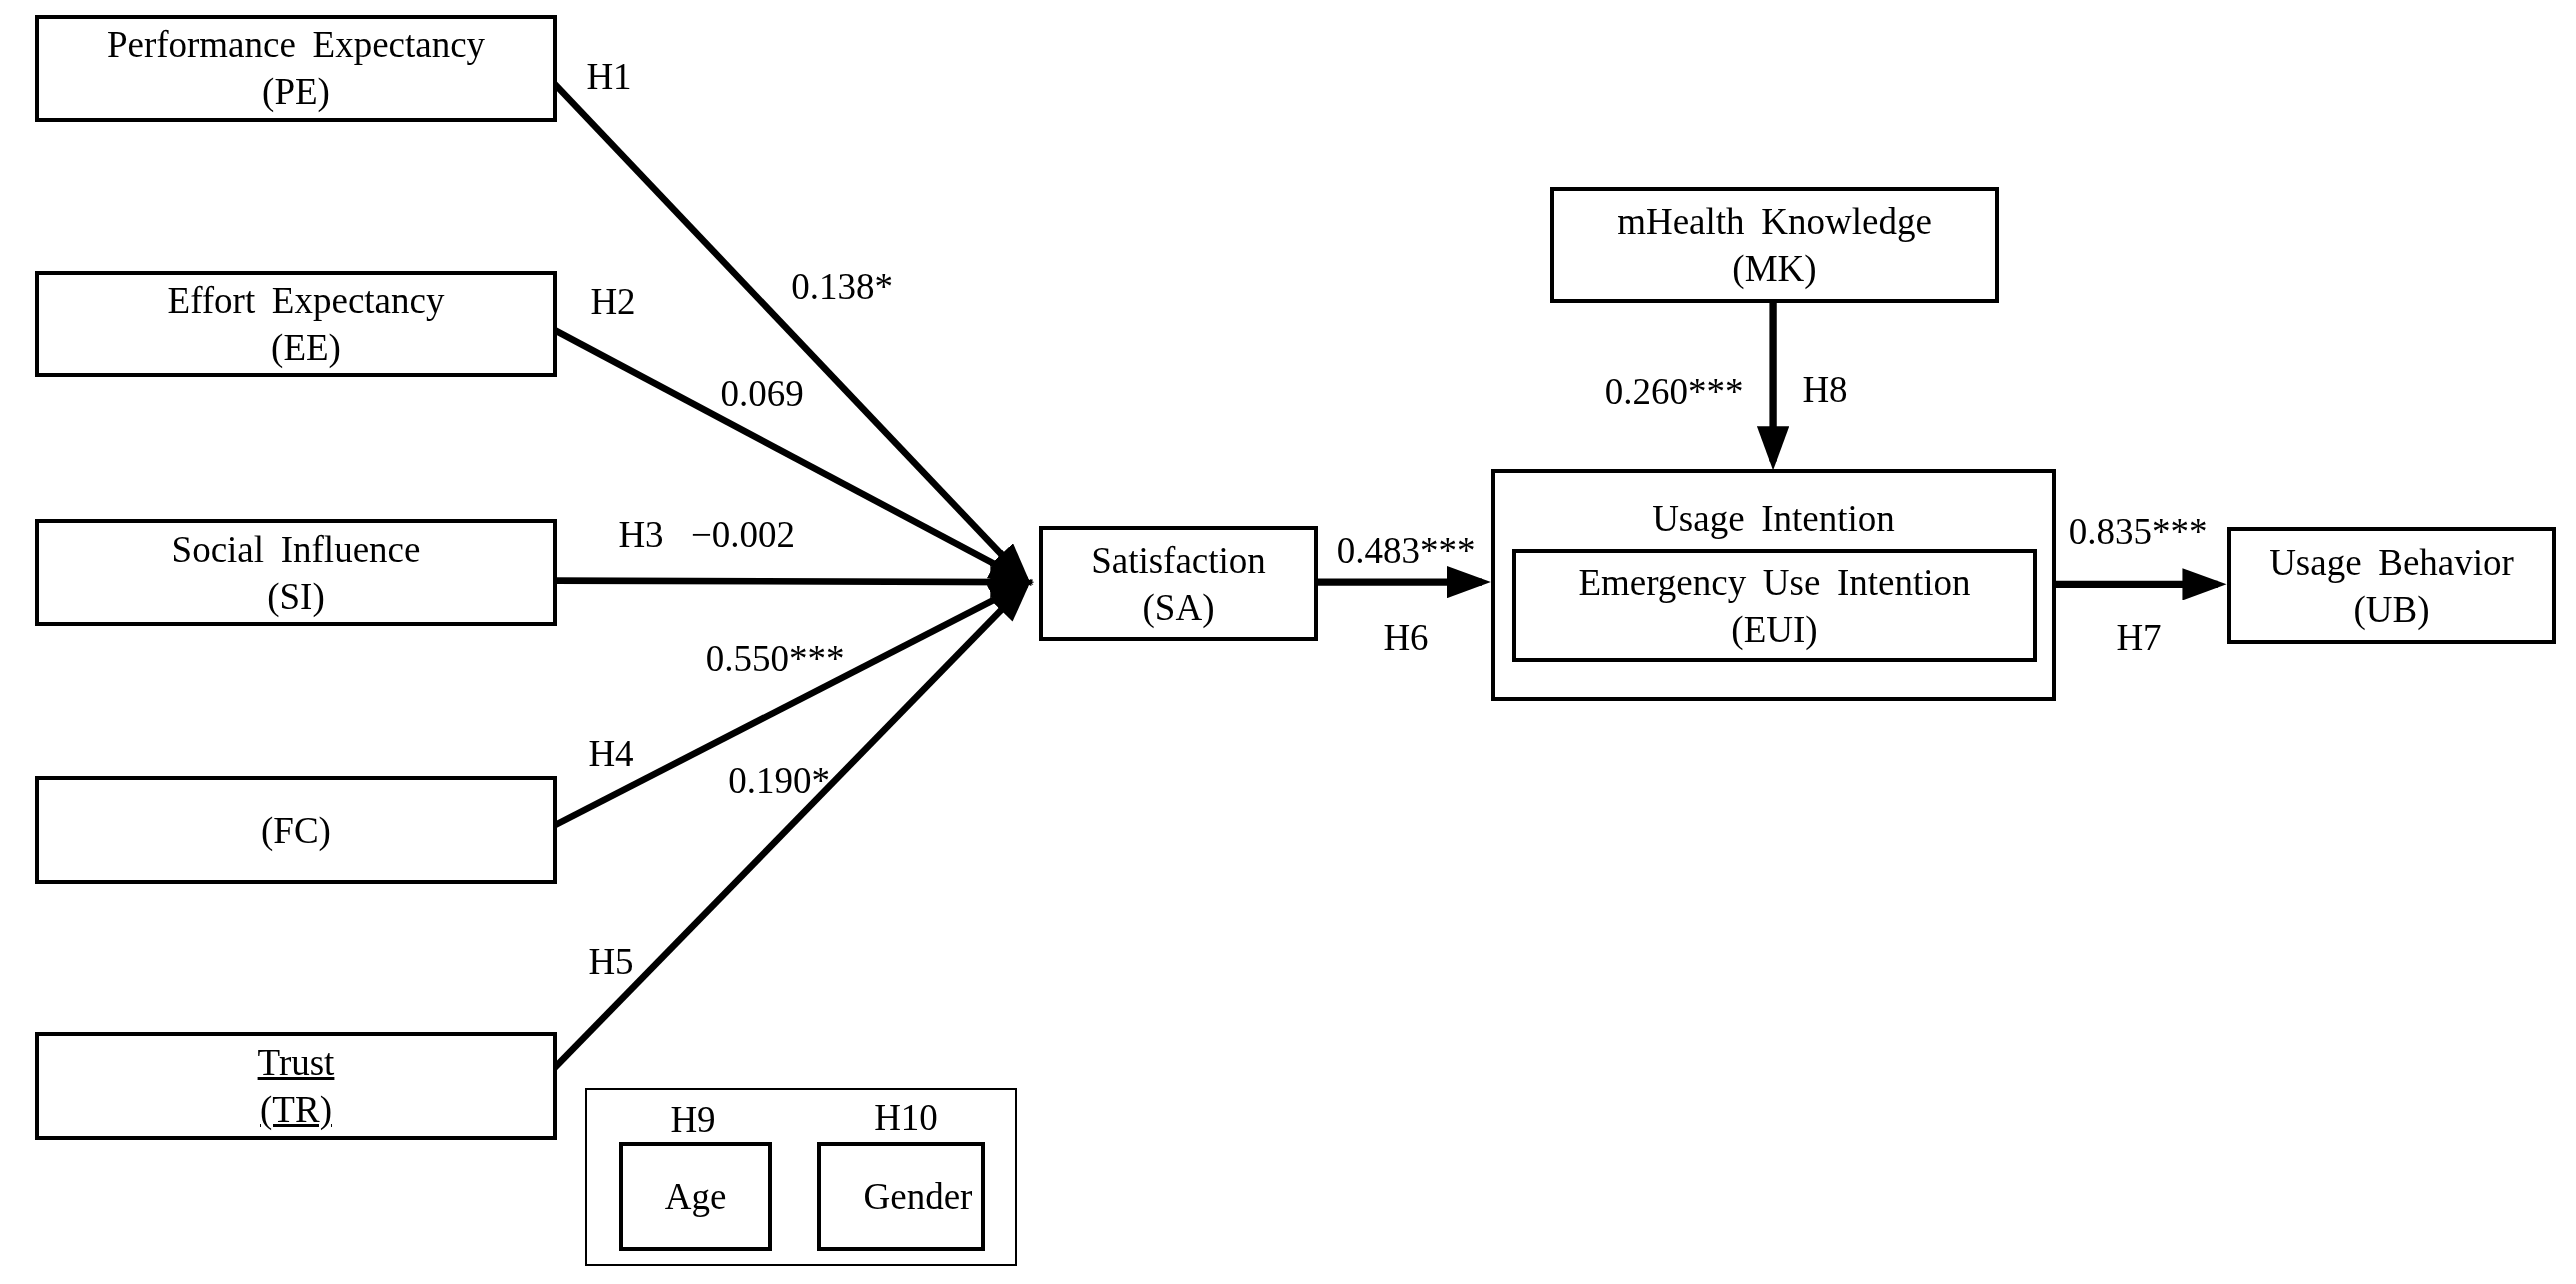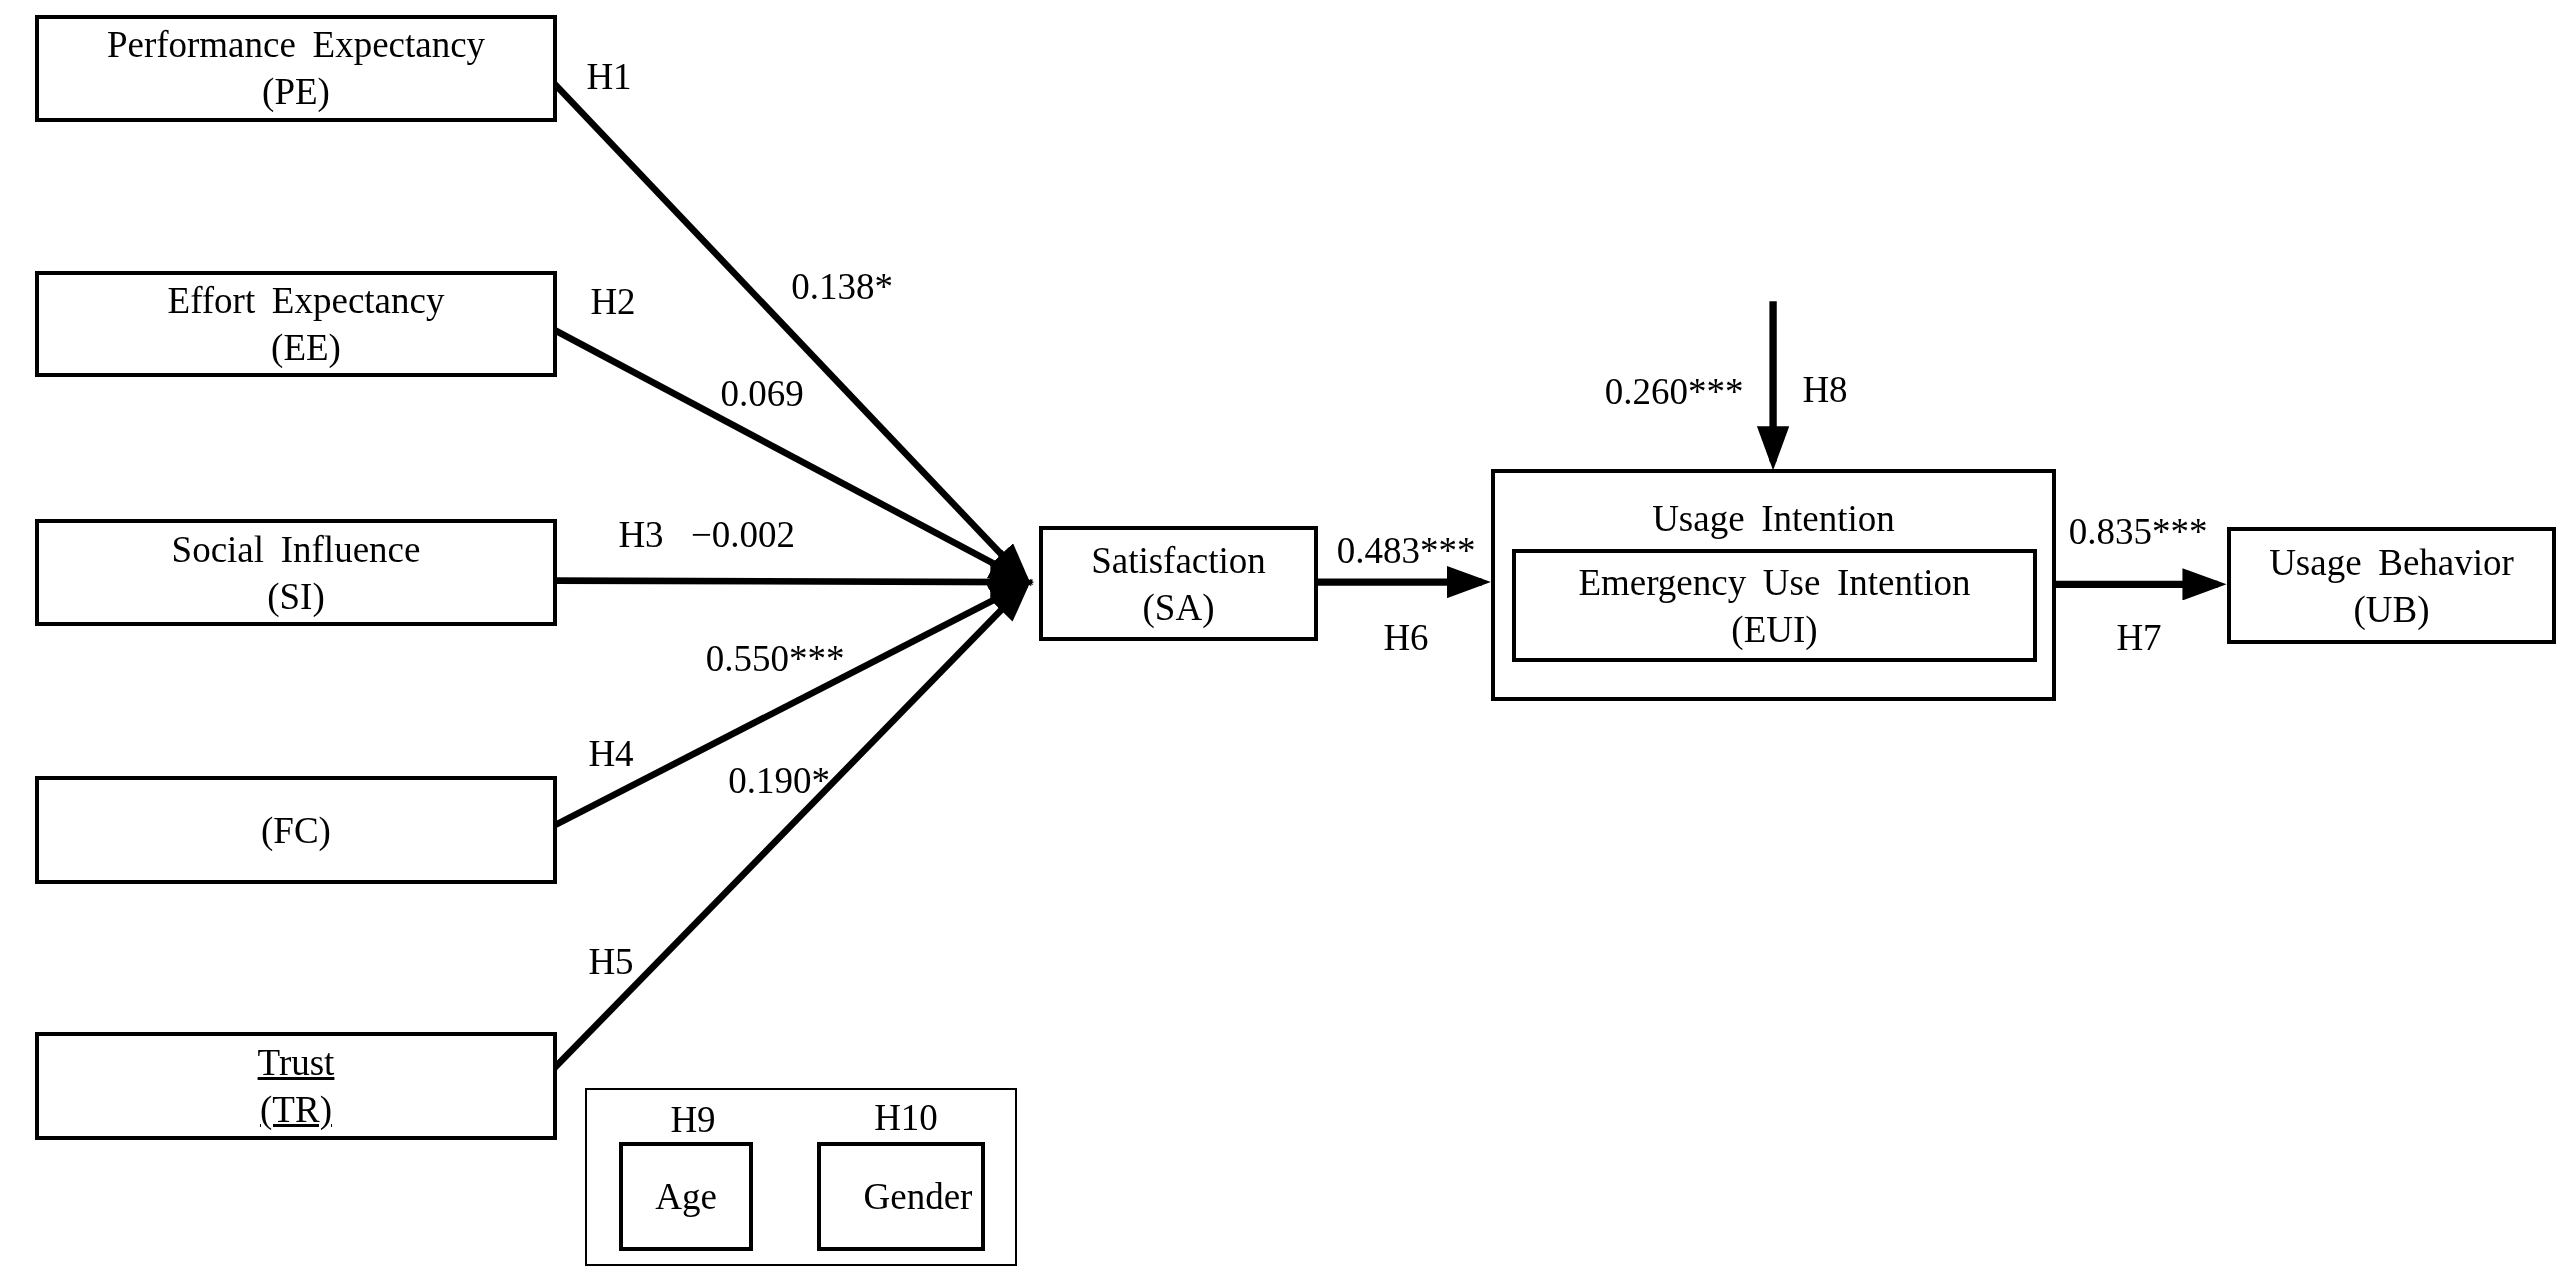--- a/index.html
+++ b/index.html
@@ -94,38 +94,42 @@
   <div class="box" style="left:35px; top:1032px; width:522px; height:108px;text-decoration:underline;">
     <span>Trust</span>
     <span>(TR)</span>
   </div>
 
   <div class="box" style="left:1039px; top:526px; width:279px; height:115px;">
     <span>Satisfaction</span>
     <span>(SA)</span>
   </div>
 
+  <div class="box" style="left:1550px; top:187px; width:449px; height:116px;">
+    <span>mHealth Knowledge</span>
+    <span>(MK)</span>
+  </div>
 
   <div class="box top-title" style="left:1491px; top:469px; width:565px; height:232px;">
     <span class="ui-title">Usage Intention</span>
   </div>
 
   <div class="box" style="left:1512px; top:549px; width:525px; height:113px;">
     <span>Emergency Use Intention</span>
     <span>(EUI)</span>
   </div>
 
   <div class="box" style="left:2227px; top:527px; width:329px; height:117px;">
     <span>Usage Behavior</span>
     <span>(UB)</span>
   </div>
 
   <div class="box thin transparent" style="left:585px; top:1088px; width:432px; height:178px;"></div>
 
-  <div class="box" style="left:619px; top:1142px; width:134px; height:109px;">
+  <div class="box" style="left:619px; top:1142px; width:153px; height:109px;">
     <span>Age</span>
   </div>
 
   <div class="box" style="left:817px; top:1142px; width:168px; height:109px;padding-left:34px;">
     <span>Gender</span>
   </div>
 
   <span class="plabel" style="left:609px;  top:77px;">H1</span>
   <span class="plabel" style="left:613px;  top:302px;">H2</span>
   <span class="plabel" style="left:607px;  top:535px;margin-left:34px;">H3</span>

